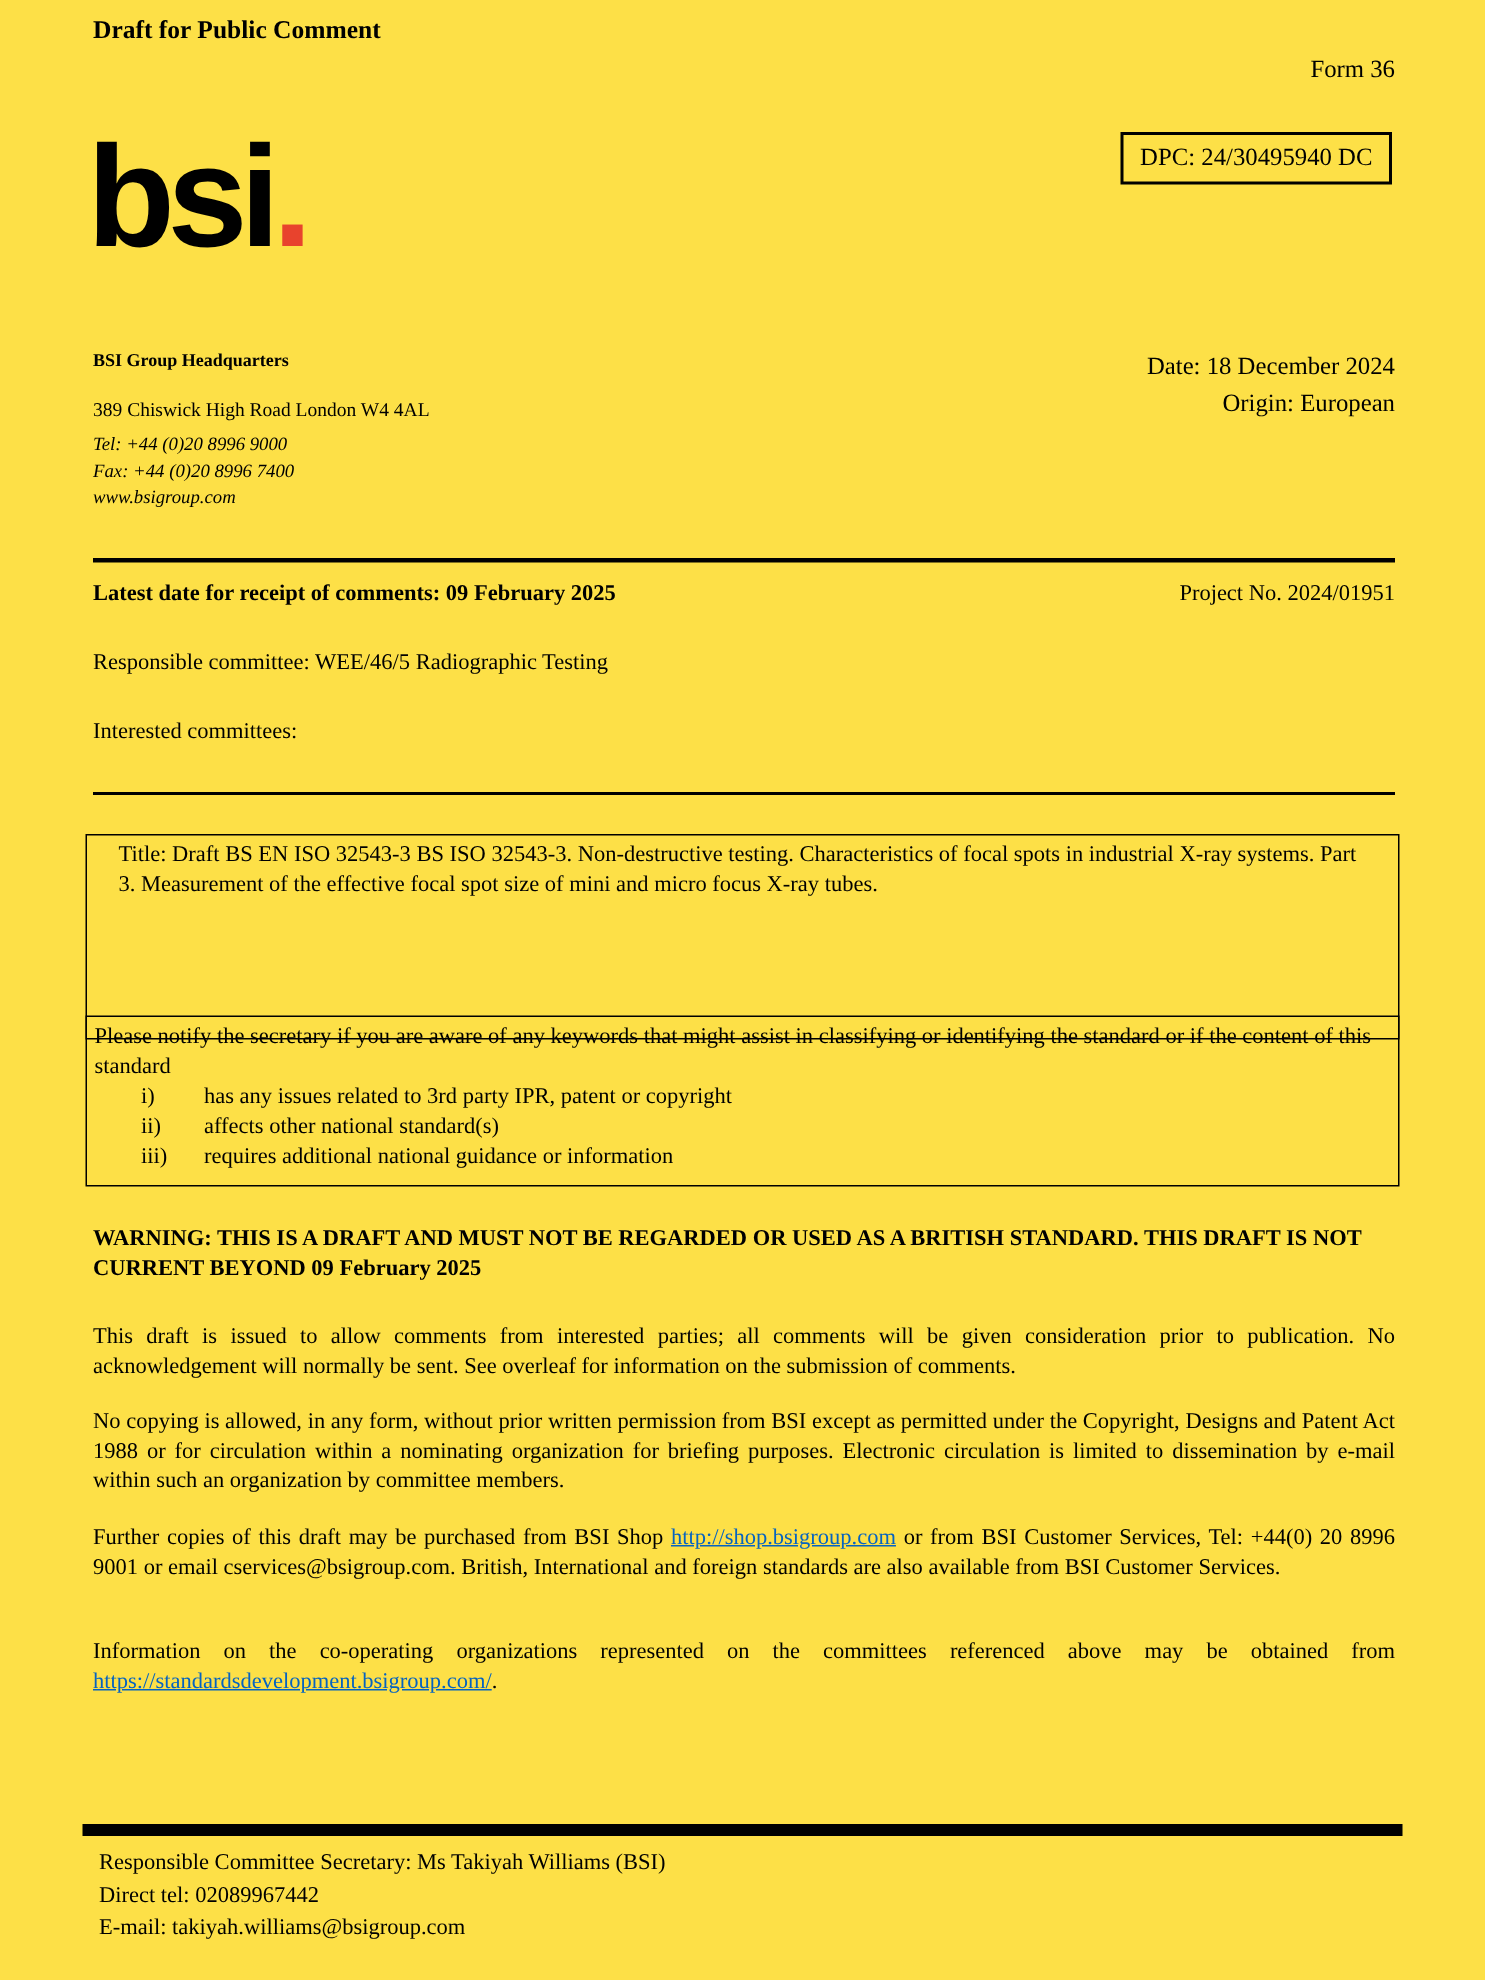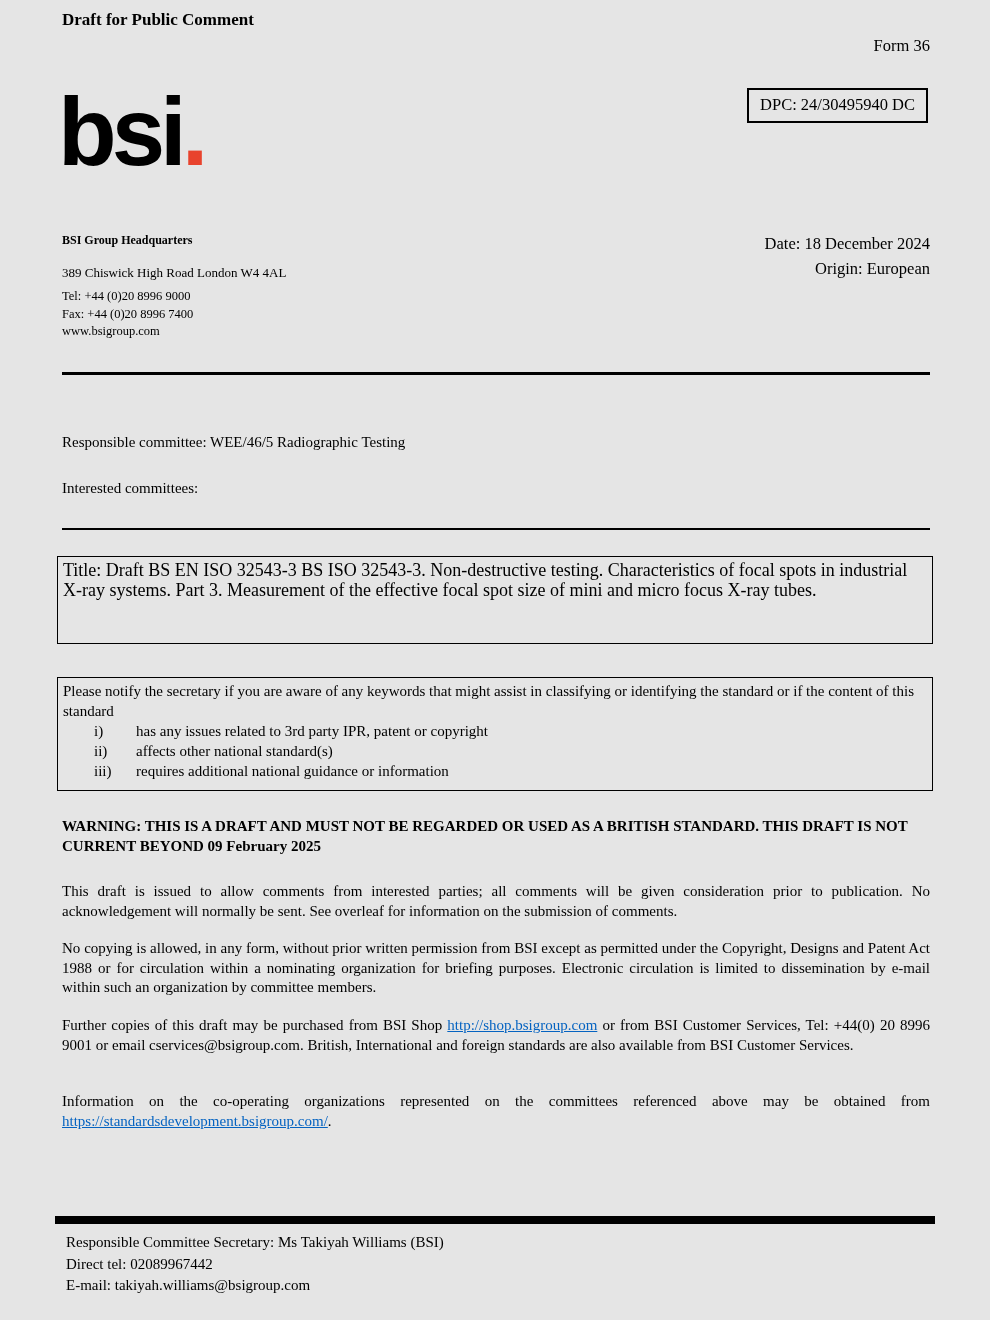--- a/index.html
+++ b/index.html
@@ -1,21 +1,21 @@
 <!DOCTYPE html>
 <html style="--link: #0563c1; --logo_dot: #e8432d;"><head>
 <meta charset="utf-8">
 <style>
   * { margin: 0; padding: 0; box-sizing: border-box; }
   html, body { background: #ffffff; }
   #page {
     position: relative;
     width: 990px;
     height: 1320px;
-    background: #e5e5e5;
+    background: #fde047;
     font-family: "Liberation Serif", serif;
     color: #000;
     overflow: hidden;
   }
   .bold { font-weight: normal; }
 
   .draft-header { position: absolute; left: 62px; top: 10px; font-size: 17px; font-weight: bold; }
   .form-no { position: absolute; right: 60px; top: 36px; font-size: 16.5px; }
 
   .dpc-box {
@@ -27,35 +27,35 @@
     position: absolute; left: 58px; top: 82px;
     font-family: "Liberation Sans", sans-serif;
     font-weight: bold; font-size: 96px; line-height: 1.05; letter-spacing: -5px;
     color: #000;
   }
   .logo .dot { color: var(--logo_dot, #e8432d); }
 
   .address { position: absolute; left: 62px; top: 233px; }
   .addr-title { font-weight: bold; font-size: 12px; margin-bottom: 17px; }
   .addr-street { font-size: 13px; margin-bottom: 7px; }
-  .addr-line { font-size: 12.5px; line-height: 17.5px; }
+  .addr-line { font-size: 12.5px; line-height: 17.5px; font-style: italic; }
 
   .meta { position: absolute; right: 60px; top: 231px; text-align: right; font-size: 16.5px; line-height: 25px; }
 
   .rule-thick { position: absolute; left: 62px; right: 60px; top: 372px; height: 3px; background: #000; }
   .rule-thin  { position: absolute; left: 62px; right: 60px; top: 528px; height: 2px; background: #000; }
 
   .latest-row { position: absolute; left: 62px; right: 60px; top: 388px; display: flex; justify-content: space-between; font-size: 15px; }
   .latest { font-weight: bold; }
   .committee  { position: absolute; left: 62px; top: 434px; font-size: 15px; }
   .interested { position: absolute; left: 62px; top: 480px; font-size: 15px; }
 
   .title-box {
-    position: absolute; left: 57px; right: 57px; top: 556px; height: 88px;
-    border: 1px solid #000; padding: 3px 5px; font-size: 18px; line-height: 20px;
+    position: absolute; left: 57px; right: 57px; top: 556px; height: 137px;
+    border: 1px solid #000; padding: 3px 21px; font-size: 15px; line-height: 20px;
   }
   .keywords-box {
     position: absolute; left: 57px; right: 57px; top: 677px; height: 114px;
     border: 1px solid #000; padding: 3px 5px; font-size: 15px; line-height: 20px;
   }
   .kw-item { display: flex; }
   .kw-num { width: 42px; margin-left: 31px; flex: 0 0 auto; }
   .kw-text { flex: 1; }
 
   .warning {
@@ -96,20 +96,24 @@
     <div class="addr-line">www.bsigroup.com</div>
   </div>
 
   <div class="meta">
     <div>Date: 18 December 2024</div>
     <div>Origin: European</div>
   </div>
 
   <div class="rule-thick"></div>
 
+  <div class="latest-row">
+    <div class="latest">Latest date for receipt of comments: 09 February 2025</div>
+    <div class="project">Project No. 2024/01951</div>
+  </div>
 
   <div class="committee">Responsible committee: WEE/46/5 Radiographic Testing</div>
   <div class="interested">Interested committees:</div>
 
   <div class="rule-thin"></div>
 
   <div class="title-box">
     <div>Title: Draft BS EN ISO 32543-3 BS ISO 32543-3. Non-destructive testing. Characteristics of focal spots in industrial X-ray systems. Part 3. Measurement of the effective focal spot size of mini and micro focus X-ray tubes.</div>
   </div>
 

